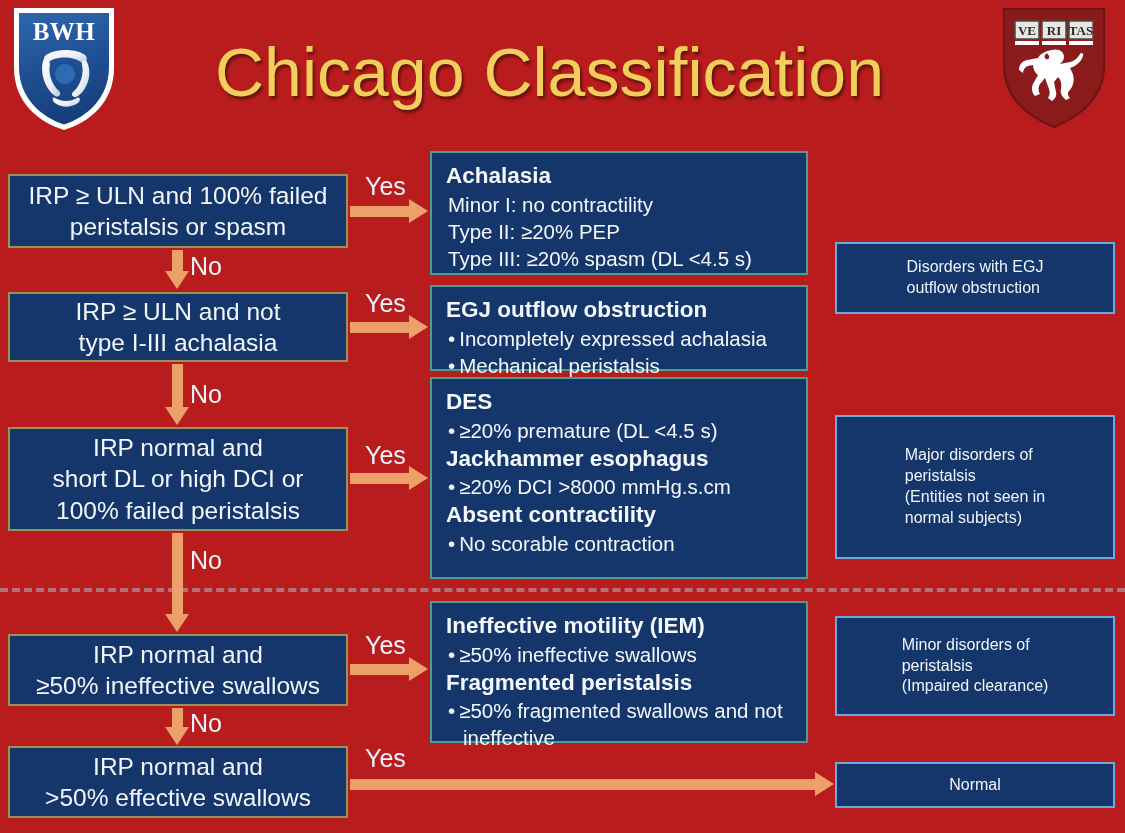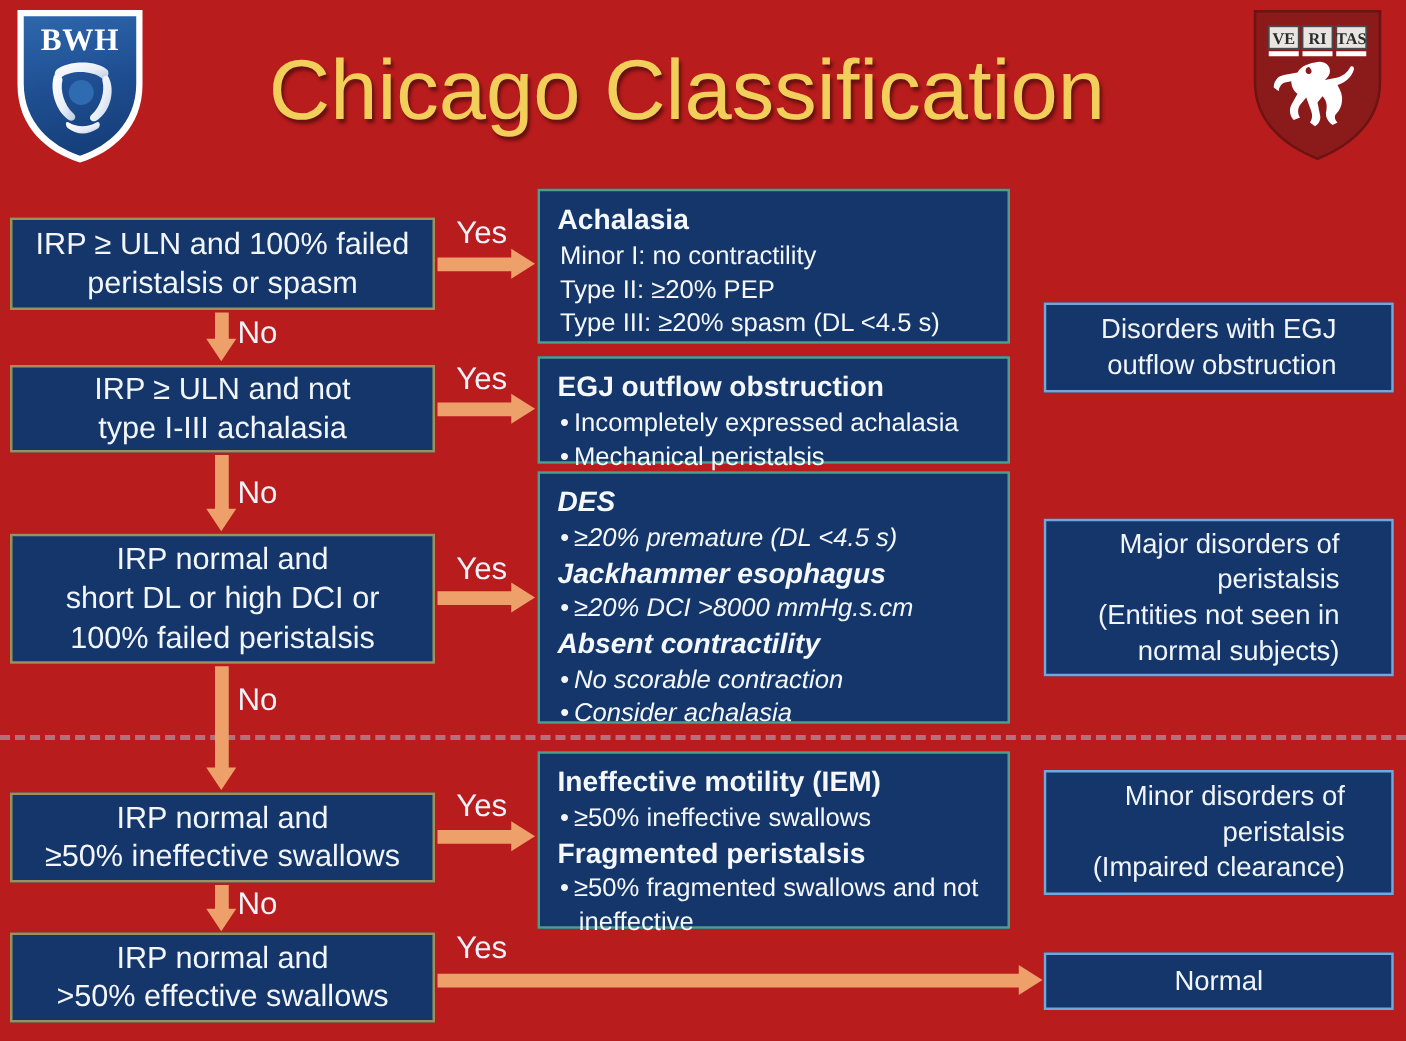--- a/index.html
+++ b/index.html
@@ -84,22 +84,22 @@
   .detail-box .li .bul { margin-right: 4px; }
   .detail-box .cont {
     display: block;
     padding-left: 17px;
   }
   .category-box {
     border: 2px solid #6fa8dc;
     display: flex;
     align-items: center;
     justify-content: center;
-    text-align: right;
-    font-size: 22px;
+    text-align: left;
+    font-size: 16px;
     line-height: 1.30;
     color: #f0f5fb;
   }
 
   
   .harrow {
     position: absolute;
     height: 11px;
     background: #edA06a;
   }
@@ -248,46 +248,45 @@
     <span class="li"><span>Type II: ≥20% PEP</span></span>
     <span class="li"><span>Type III: ≥20% spasm (DL &lt;4.5 s)</span></span>
   </div>
 
   <div class="box detail-box" style="left:430px; top:285px; width:378px; height:86px;">
     <span class="hd">EGJ outflow obstruction</span>
     <span class="li"><span class="bul">•</span><span>Incompletely expressed achalasia</span></span>
     <span class="li"><span class="bul">•</span><span>Mechanical peristalsis</span></span>
   </div>
 
-  <div class="box detail-box" style="left:430px; top:377px; width:378px; height:202px;font-style:italic;">
+  <div class="box detail-box" style="left:430px; top:377px; width:378px; height:202px;">
     <span class="hd">DES</span>
     <span class="li"><span class="bul">•</span><span>≥20% premature (DL &lt;4.5 s)</span></span>
     <span class="hd">Jackhammer esophagus</span>
     <span class="li"><span class="bul">•</span><span>≥20% DCI &gt;8000 mmHg.s.cm</span></span>
     <span class="hd">Absent contractility</span>
     <span class="li"><span class="bul">•</span><span>No scorable contraction</span></span>
-    <span class="li"><span class="bul">•</span><span>Consider achalasia</span></span>
   </div>
 
   <div class="box detail-box" style="left:430px; top:601px; width:378px; height:142px;">
     <span class="hd">Ineffective motility (IEM)</span>
     <span class="li"><span class="bul">•</span><span>≥50% ineffective swallows</span></span>
     <span class="hd">Fragmented peristalsis</span>
     <span class="li"><span class="bul">•</span><span>≥50% fragmented swallows and not</span></span>
     <span class="cont">ineffective</span>
   </div>
 
   <div class="box category-box" style="left:835px; top:242px; width:280px; height:72px;">
     <span>
       <span>Disorders with EGJ</span><br>
       <span>outflow obstruction</span>
     </span>
   </div>
 
-  <div class="box category-box" style="left:835px; top:415px; width:280px; height:126px;">
+  <div class="box category-box" style="left:835px; top:415px; width:280px; height:144px;">
     <span>
       <span>Major disorders of</span><br>
       <span>peristalsis</span><br>
       <span>(Entities not seen in</span><br>
       <span>normal subjects)</span>
     </span>
   </div>
 
   <div class="box category-box" style="left:835px; top:616px; width:280px; height:100px;">
     <span>

